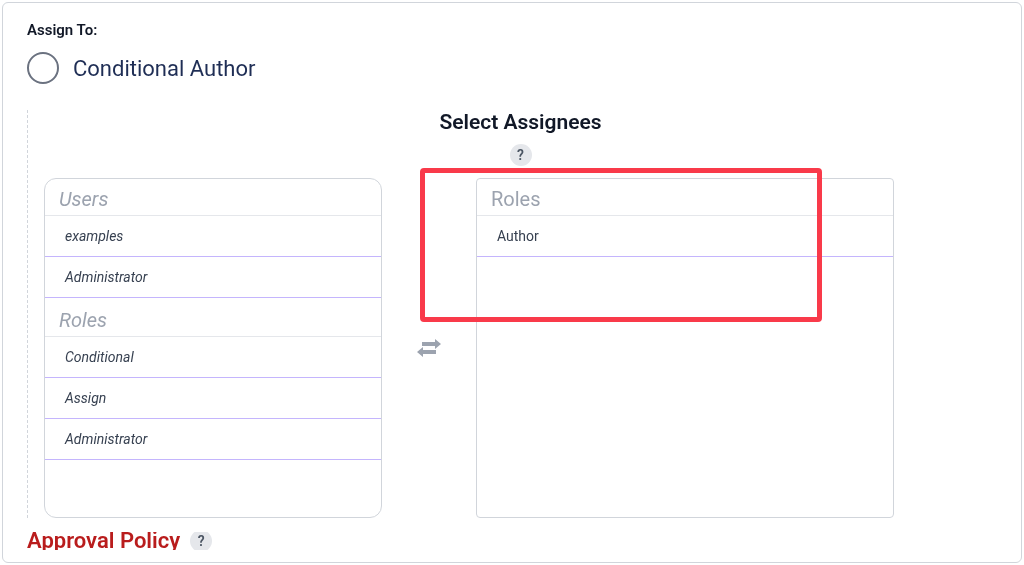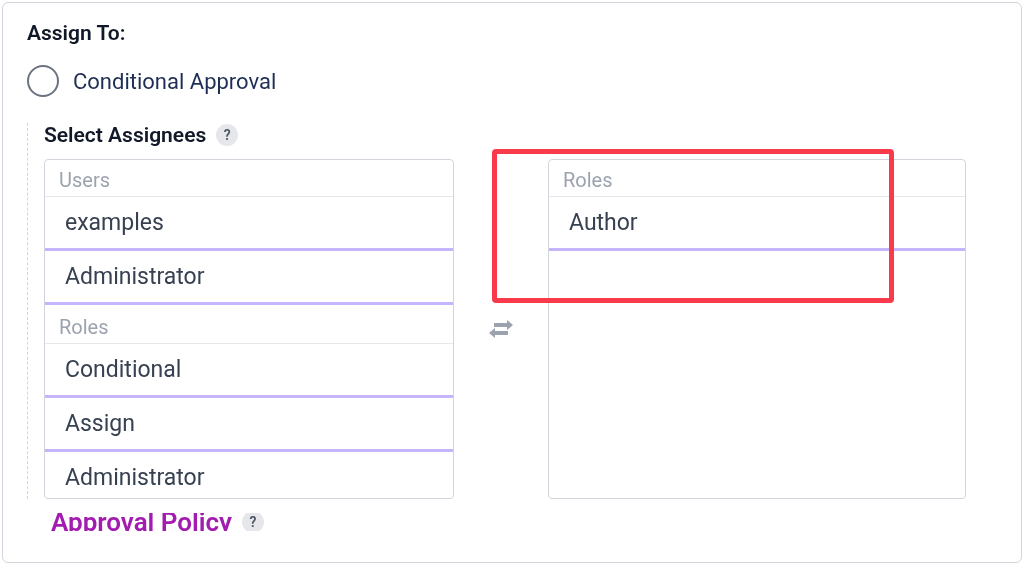--- a/index.html
+++ b/index.html
@@ -14,23 +14,23 @@
     border-radius: 6px;
     width: 1020px;
     height: 561px;
     margin: 2px;
     padding: 18px 24px 0 24px;
     overflow: hidden;
     position: relative;
   }
   .section-label {
     font-weight: 600;
-    font-size: 21px;
+    font-size: 15px;
     color: #111827;
-    margin-bottom: 20px;
+    margin-bottom: 13px;
   }
   .radio-row {
     display: flex;
     align-items: center;
     gap: 48px;
     margin-bottom: 26px;
   }
   .radio-option {
     display: flex;
     align-items: center;
@@ -90,26 +90,27 @@
   }
   .dual-wrap {
     display: flex;
     align-items: center;
     gap: 30px;
     padding-left: 16px;
     position: relative;
   }
   .listbox {
     border: 1px solid #d1d5db;
-    border-radius: 4px;
-    width: 410px;
+    border-radius: 12px;
+    width: 338px;
     height: 340px;
     background: #fff;
     overflow: hidden;
     position: relative;
+    font-style: italic;
   }
   .listbox-inner {
     height: 100%;
     overflow-y: auto;
   }
   .listbox-inner::-webkit-scrollbar {
     width: 14px;
   }
   .listbox-inner::-webkit-scrollbar-track {
     background: transparent;
@@ -124,23 +125,23 @@
     font-size: 20px;
     padding: 10px 14px 4px 14px;
     border-bottom: 1px solid #e5e7eb;
     font-weight: 400;
   }
   .group-header:first-child {
     padding-top: 8px;
   }
   .list-item {
     padding: 12px 14px 12px 20px;
-    font-size: 23px;
+    font-size: 14px;
     color: #374151;
-    border-bottom: 3px solid #c4b5fd;
+    border-bottom: 1px solid #c4b5fd;
     cursor: pointer;
   }
   .swap-icon {
     color: #9ca3af;
     display: flex;
     align-items: center;
     justify-content: center;
     width: 34px;
     flex-shrink: 0;
   }
@@ -170,48 +171,47 @@
     display: flex;
     align-items: center;
     gap: 10px;
     padding-left: 0;
     margin-top: 14px;
     overflow: hidden;
     height: 18px;
   }
   .bottom-label {
     font-weight: 600;
-    font-size: 26px;
-    color: #a21caf;
+    font-size: 22px;
+    color: #b91c1c;
     line-height: 10px;
-    margin-left: 24px;
   }
   .content-area {
     border-left: 1px dashed #d1d5db;
     padding-left: 16px;
     margin-left: 0;
   }
 </style>
 </head>
 <body>
 
 <div class="frame">
 
   <div class="section-label">Assign To:</div>
 
   <div class="radio-row">
     <div class="radio-option">
       <span class="radio-circle"></span>
-      <span class="radio-label">Conditional Approval</span>
+      <span class="radio-label">Conditional Author</span>
     </div>
   </div>
 
   <div class="content-area">
 
-    <div class="subsection-row" style="padding-left:0;">
+    <div class="subsection-row" style="padding-left:0;flex-direction:column;">
       <span class="subsection-label">Select Assignees</span>
       <span class="help-badge">?</span>
     </div>
 
     <div class="dual-wrap" style="padding-left:0;">
 
       <div class="listbox">
         <div class="listbox-inner">
           <div class="group-header">Users</div>
           <div class="list-item">examples</div>

